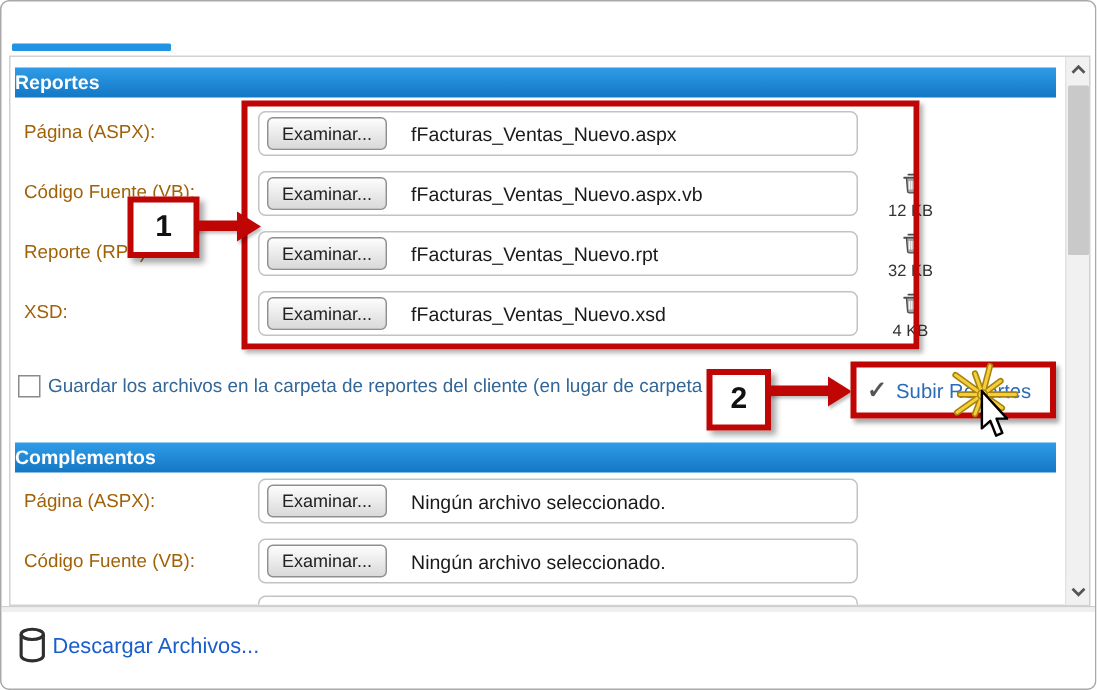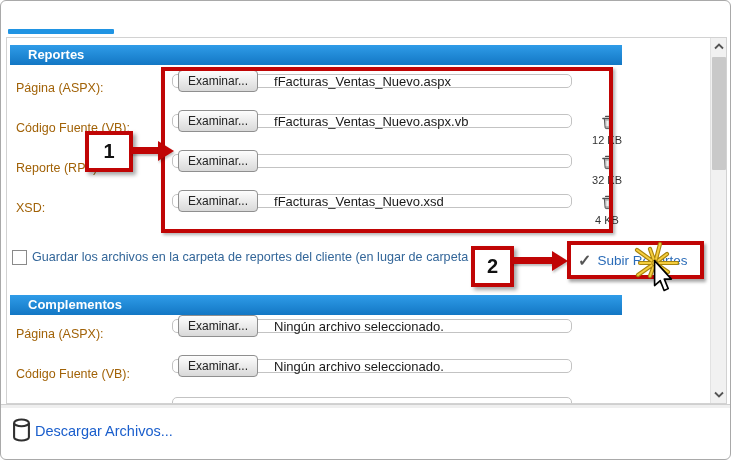--- a/index.html
+++ b/index.html
@@ -22,30 +22,30 @@
     background:#2094E3; border-radius:1px;
   }
 
   
   .panel {
     position:absolute; left:5px; top:36px; width:721px; height:367px;
     border:1px solid #d2d2d2; background:#fff; overflow:hidden;
   }
 
   .section-header {
-    position:absolute; left:3px; width:612px; height:20px;
+    position:absolute; left:3px; width:694px; height:20px;
     background:linear-gradient(#2f9ce8,#1377c4);
     color:#fff; font-size:13px; font-weight:bold;
-    line-height:20px; padding-left:18px;
+    line-height:20px; 
   }
 
   .row-label { position:absolute; left:9px; font-size:12.5px; color:#a16207; }
 
   .file-box {
-    position:absolute; left:165px; width:400px; height:14px;
+    position:absolute; left:165px; width:400px; height:30px;
     border:1px solid #c3c3c3; border-radius:5px; background:#fff;
     display:flex; align-items:center; padding-left:5px;
   }
   .browse-btn {
     height:22px; padding:0 9px; font-size:12px; color:#222;
     background:linear-gradient(#fdfdfd,#d9d9d9);
     border:1px solid #8f8f8f; border-radius:4px;
     font-family:"Liberation Sans", sans-serif;
   }
   .fname { margin-left:16px; font-size:13px; color:#1a1a1a; white-space:nowrap; }
@@ -144,20 +144,21 @@
           <path d="M4.6 3.7l.8 9.6c.05.7.5 1.2 1.1 1.2h3c.6 0 1.05-.5 1.1-1.2l.8-9.6z" fill="#aaaaaa" stroke="#4d4d4d" stroke-width="1"></path>
           <path d="M6.6 6v6M8 6v6M9.4 6v6" stroke="#f4f4f4" stroke-width="1"></path>
         </svg>
       </button>
       <div class="size-text">12 KB</div>
     </div>
 
     <div class="row-label" style="top:123px;">Reporte (RPT):</div>
     <div class="file-box" style="top:116px;">
       <button class="browse-btn">Examinar...</button>
+      <span class="fname">fFacturas_Ventas_Nuevo.rpt</span>
     </div>
     <div class="trash-wrap" style="top:117px;">
       <button class="trash-btn">
         <svg width="15" height="15" viewBox="0 0 16 16">
           <path d="M6 1.5h4M3 3.7h10" stroke="#4d4d4d" stroke-width="1.4" fill="none" stroke-linecap="round"></path>
           <path d="M4.6 3.7l.8 9.6c.05.7.5 1.2 1.1 1.2h3c.6 0 1.05-.5 1.1-1.2l.8-9.6z" fill="#aaaaaa" stroke="#4d4d4d" stroke-width="1"></path>
           <path d="M6.6 6v6M8 6v6M9.4 6v6" stroke="#f4f4f4" stroke-width="1"></path>
         </svg>
       </button>
       <div class="size-text">32 KB</div>

